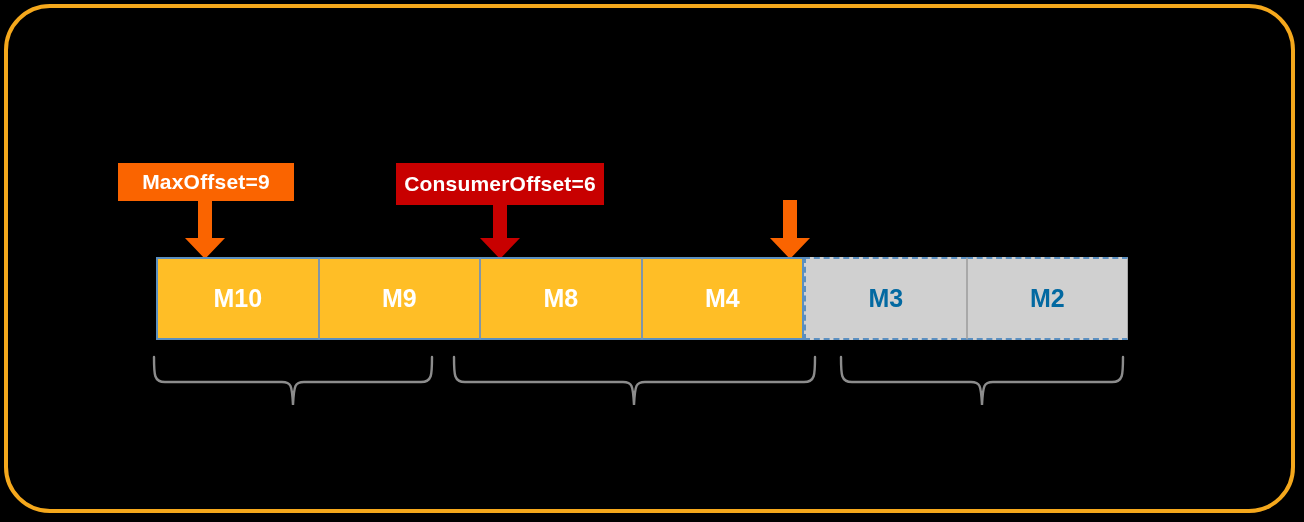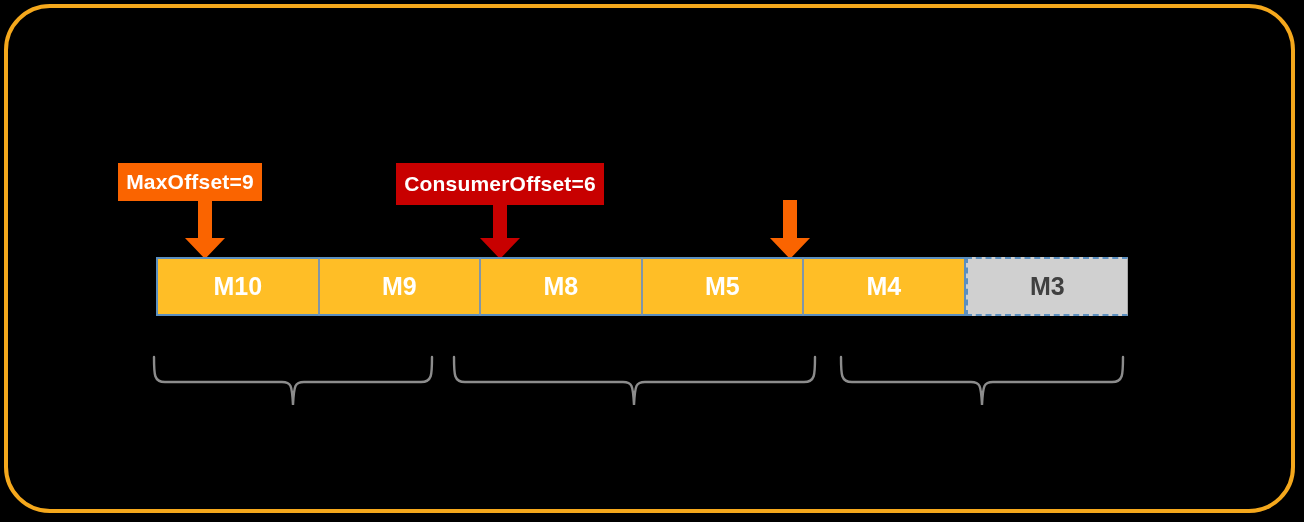--- a/index.html
+++ b/index.html
@@ -37,21 +37,21 @@
     align-items: center;
     justify-content: center;
     color: #FFFFFF;
     font-size: 21px;
     font-weight: 600;
     letter-spacing: 0.2px;
     white-space: nowrap;
     box-sizing: border-box;
   }
   .callout-max {
-    left: 118px; top: 163px; width: 144px; height: 38px;
+    left: 118px; top: 163px; width: 176px; height: 38px;
     background: #FA6400;
   }
   .callout-consumer {
     left: 396px; top: 163px; width: 208px; height: 42px;
     background: #C80000;
   }
   .callout-min {
     left: 703px; top: 163px; width: 186px; height: 38px;
     background: #FA6400;
   }
@@ -64,21 +64,21 @@
   .arrow-max      { left: 183px; top: 200px; }
   .arrow-consumer { left: 478px; top: 200px; }
   .arrow-min      { left: 768px; top: 200px; }
 
   
   #msg-strip {
     position: absolute;
     left: 156px;
     top: 257px;
     width: 972px;
-    height: 59px;
+    height: 83px;
     display: flex;
   }
   .msg-box {
     flex: 1 1 0;
     position: relative;
     display: flex;
     align-items: center;
     justify-content: center;
     color: #FFFFFF;
     font-size: 25px;
@@ -94,21 +94,21 @@
   }
   .msg-box.active.first {
     border-left: 2px solid #5B8FC0;
   }
   .msg-box.active.last {
     border-right: 2px solid #5B8FC0;
     justify-content: center;
   }
   .msg-box.inactive {
     background: #D0D0D0;
-    color: #404040;
+    color: #0369a1;
     border-top: 2px dashed #5B8FC0;
     border-bottom: 2px dashed #5B8FC0;
     border-left: 1px solid #A8A8A8;
     border-right: 1px solid #A8A8A8;
   }
   .msg-box.inactive.first {
     border-left: 2px dashed #5B8FC0;
   }
   .msg-box.inactive.last {
     border-right: 2px dashed #5B8FC0;
@@ -158,28 +158,28 @@
   <div id="msg-strip">
     <div class="msg-box active first">
       <span>M10</span>
     </div>
     <div class="msg-box active">
       <span>M9</span>
     </div>
     <div class="msg-box active">
       <span>M8</span>
     </div>
-    <div class="msg-box active">
-      <span>M5</span>
-    </div>
     <div class="msg-box active last">
       <span>M4</span>
     </div>
     <div class="msg-box inactive first">
       <span>M3</span>
+    </div>
+    <div class="msg-box inactive">
+      <span>M2</span>
     </div>
   </div>
 
   <div class="bracket" style="left:151px; width:284px;">
     <svg width="284" height="52" viewBox="0 0 284 52" preserveAspectRatio="none">
       <path d="M3,2 C3,20 3,27 14,27 L131,27 C140,27 141,30 142,50 C143,30 144,27 153,27 L270,27 C281,27 281,20 281,2" fill="none" stroke="#8C8C8C" stroke-width="2.4" stroke-linecap="round"></path>
     </svg>
   </div>
 
   <div class="bracket" style="left:451px; width:367px;">

